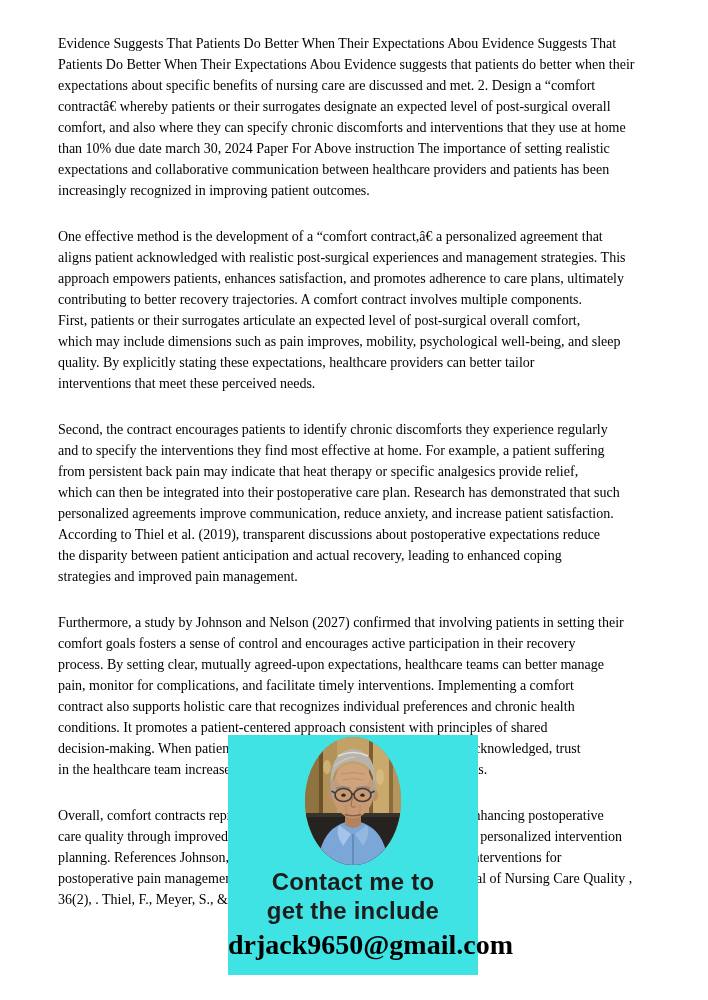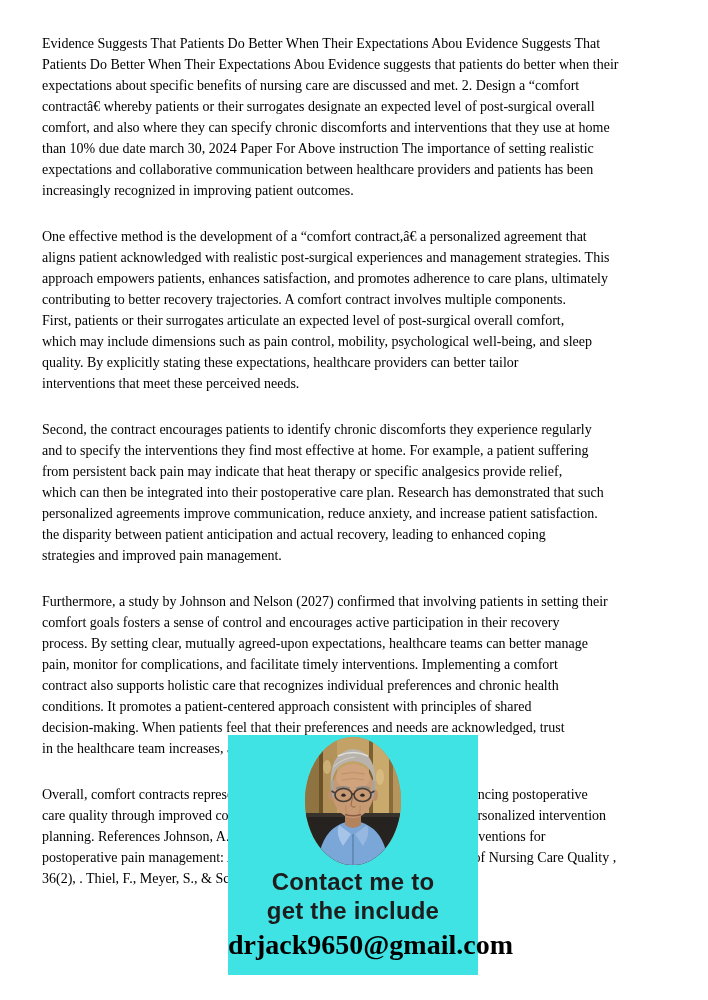--- a/index.html
+++ b/index.html
@@ -6,21 +6,21 @@
   .page {
     position: relative;
     width: 708px;
     height: 1000px;
     background: #ffffff;
     overflow: hidden;
     font-family: "Liberation Serif", serif;
   }
   .doc {
     position: absolute;
-    left: 42px;
+    left: 58px;
     top: 33px;
     width: 622px;
     color: #000000;
     font-size: 14px;
     line-height: 21px;
   }
   .para { margin: 0 0 25px 0; }
   .tline { white-space: nowrap; }
 
   .overlay {
@@ -79,30 +79,31 @@
         <div class="tline">than 10% due date march 30, 2024 Paper For Above instruction The importance of setting realistic</div>
         <div class="tline">expectations and collaborative communication between healthcare providers and patients has been</div>
         <div class="tline">increasingly recognized in improving patient outcomes.</div>
       </div>
       <div class="para">
         <div class="tline">One effective method is the development of a “comfort contract,â€ a personalized agreement that</div>
         <div class="tline">aligns patient acknowledged with realistic post-surgical experiences and management strategies. This</div>
         <div class="tline">approach empowers patients, enhances satisfaction, and promotes adherence to care plans, ultimately</div>
         <div class="tline">contributing to better recovery trajectories. A comfort contract involves multiple components.</div>
         <div class="tline">First, patients or their surrogates articulate an expected level of post-surgical overall comfort,</div>
-        <div class="tline">which may include dimensions such as pain control, mobility, psychological well-being, and sleep</div>
+        <div class="tline">which may include dimensions such as pain improves, mobility, psychological well-being, and sleep</div>
         <div class="tline">quality. By explicitly stating these expectations, healthcare providers can better tailor</div>
         <div class="tline">interventions that meet these perceived needs.</div>
       </div>
       <div class="para">
         <div class="tline">Second, the contract encourages patients to identify chronic discomforts they experience regularly</div>
         <div class="tline">and to specify the interventions they find most effective at home. For example, a patient suffering</div>
         <div class="tline">from persistent back pain may indicate that heat therapy or specific analgesics provide relief,</div>
         <div class="tline">which can then be integrated into their postoperative care plan. Research has demonstrated that such</div>
         <div class="tline">personalized agreements improve communication, reduce anxiety, and increase patient satisfaction.</div>
+        <div class="tline">According to Thiel et al. (2019), transparent discussions about postoperative expectations reduce</div>
         <div class="tline">the disparity between patient anticipation and actual recovery, leading to enhanced coping</div>
         <div class="tline">strategies and improved pain management.</div>
       </div>
       <div class="para">
         <div class="tline">Furthermore, a study by Johnson and Nelson (2027) confirmed that involving patients in setting their</div>
         <div class="tline">comfort goals fosters a sense of control and encourages active participation in their recovery</div>
         <div class="tline">process. By setting clear, mutually agreed-upon expectations, healthcare teams can better manage</div>
         <div class="tline">pain, monitor for complications, and facilitate timely interventions. Implementing a comfort</div>
         <div class="tline">contract also supports holistic care that recognizes individual preferences and chronic health</div>
         <div class="tline">conditions. It promotes a patient-centered approach consistent with principles of shared</div>

